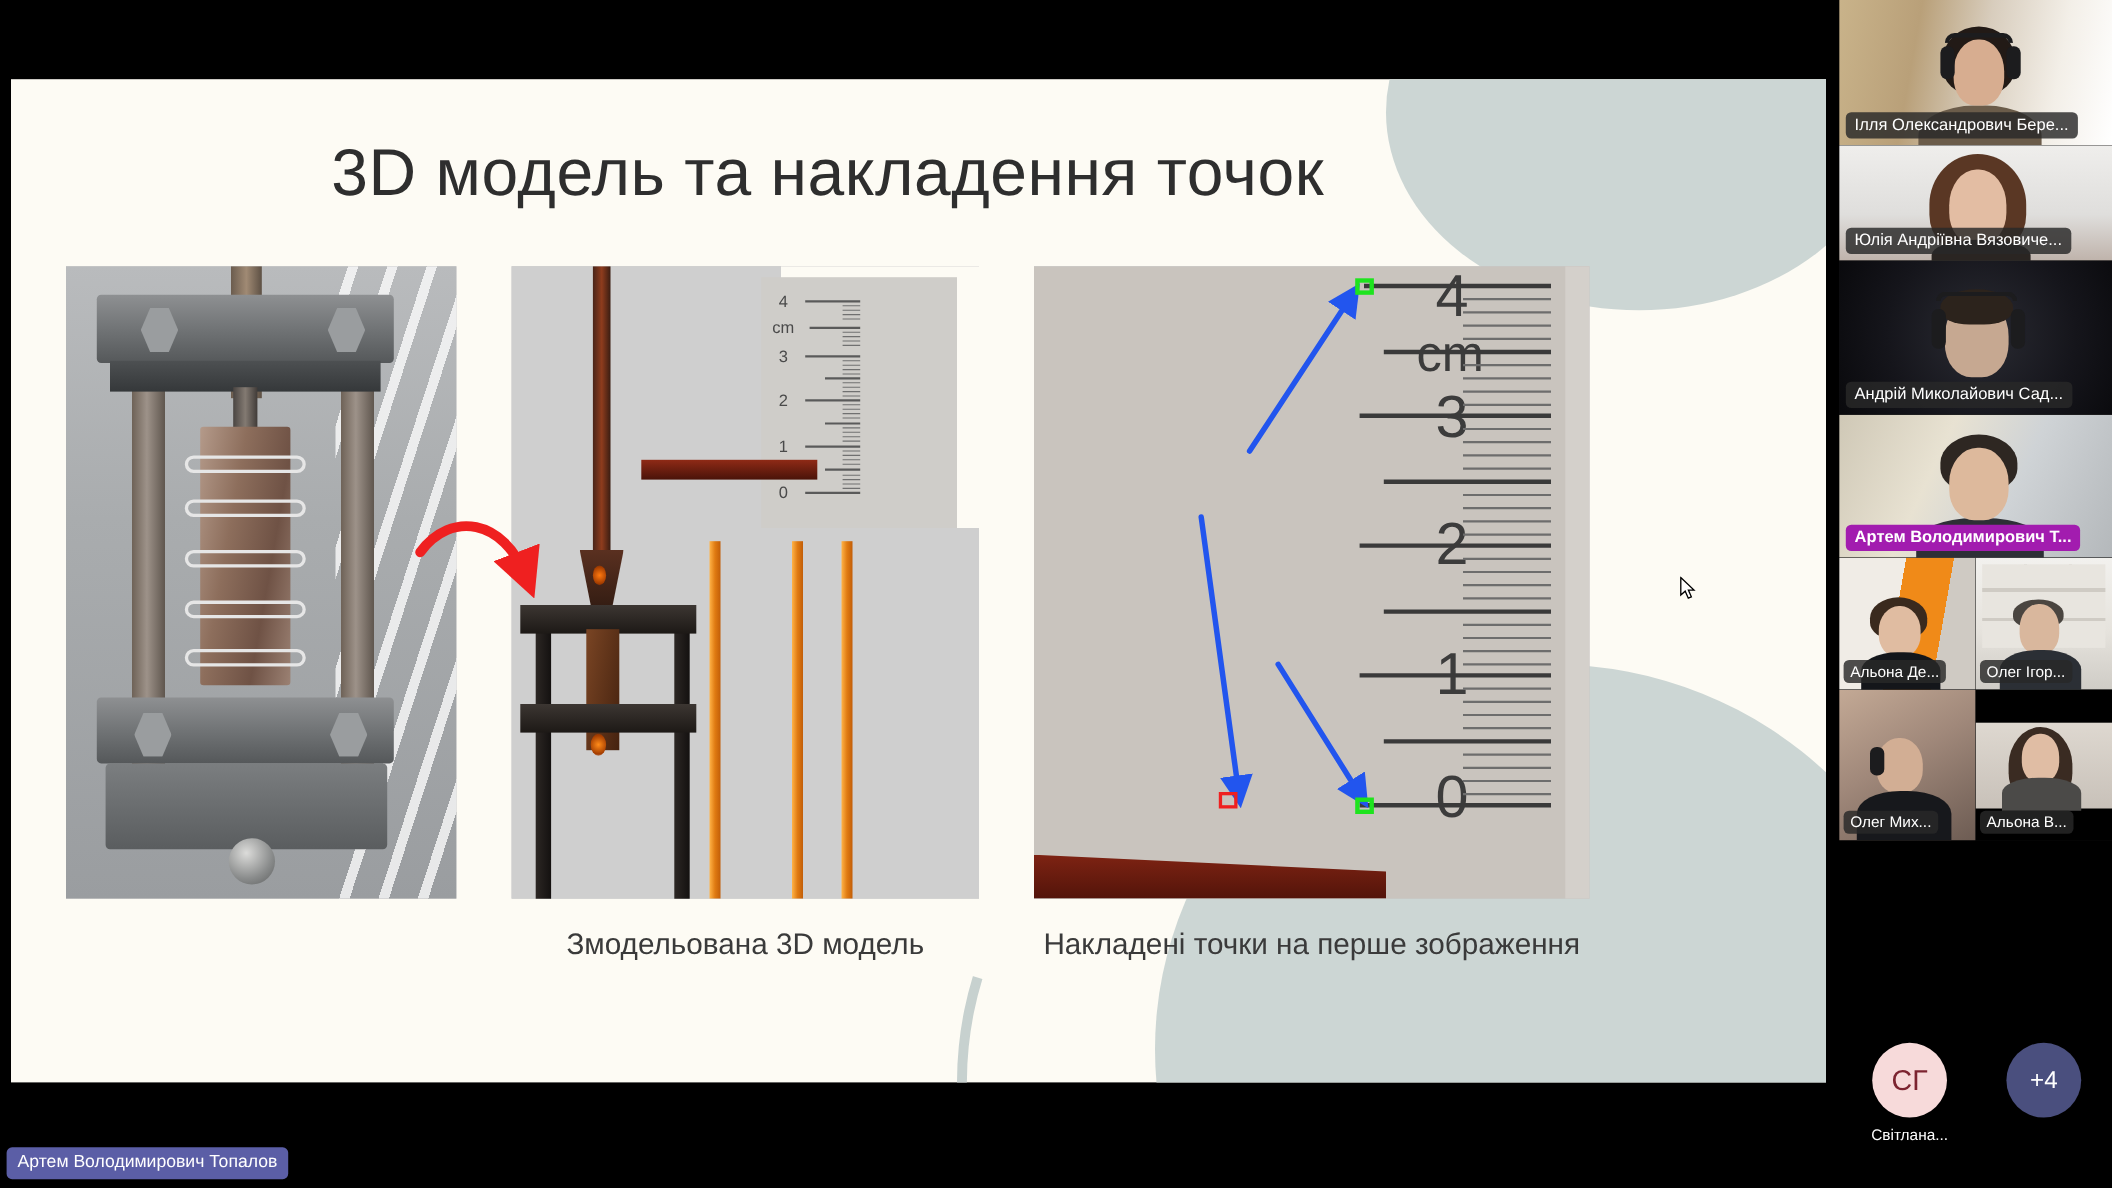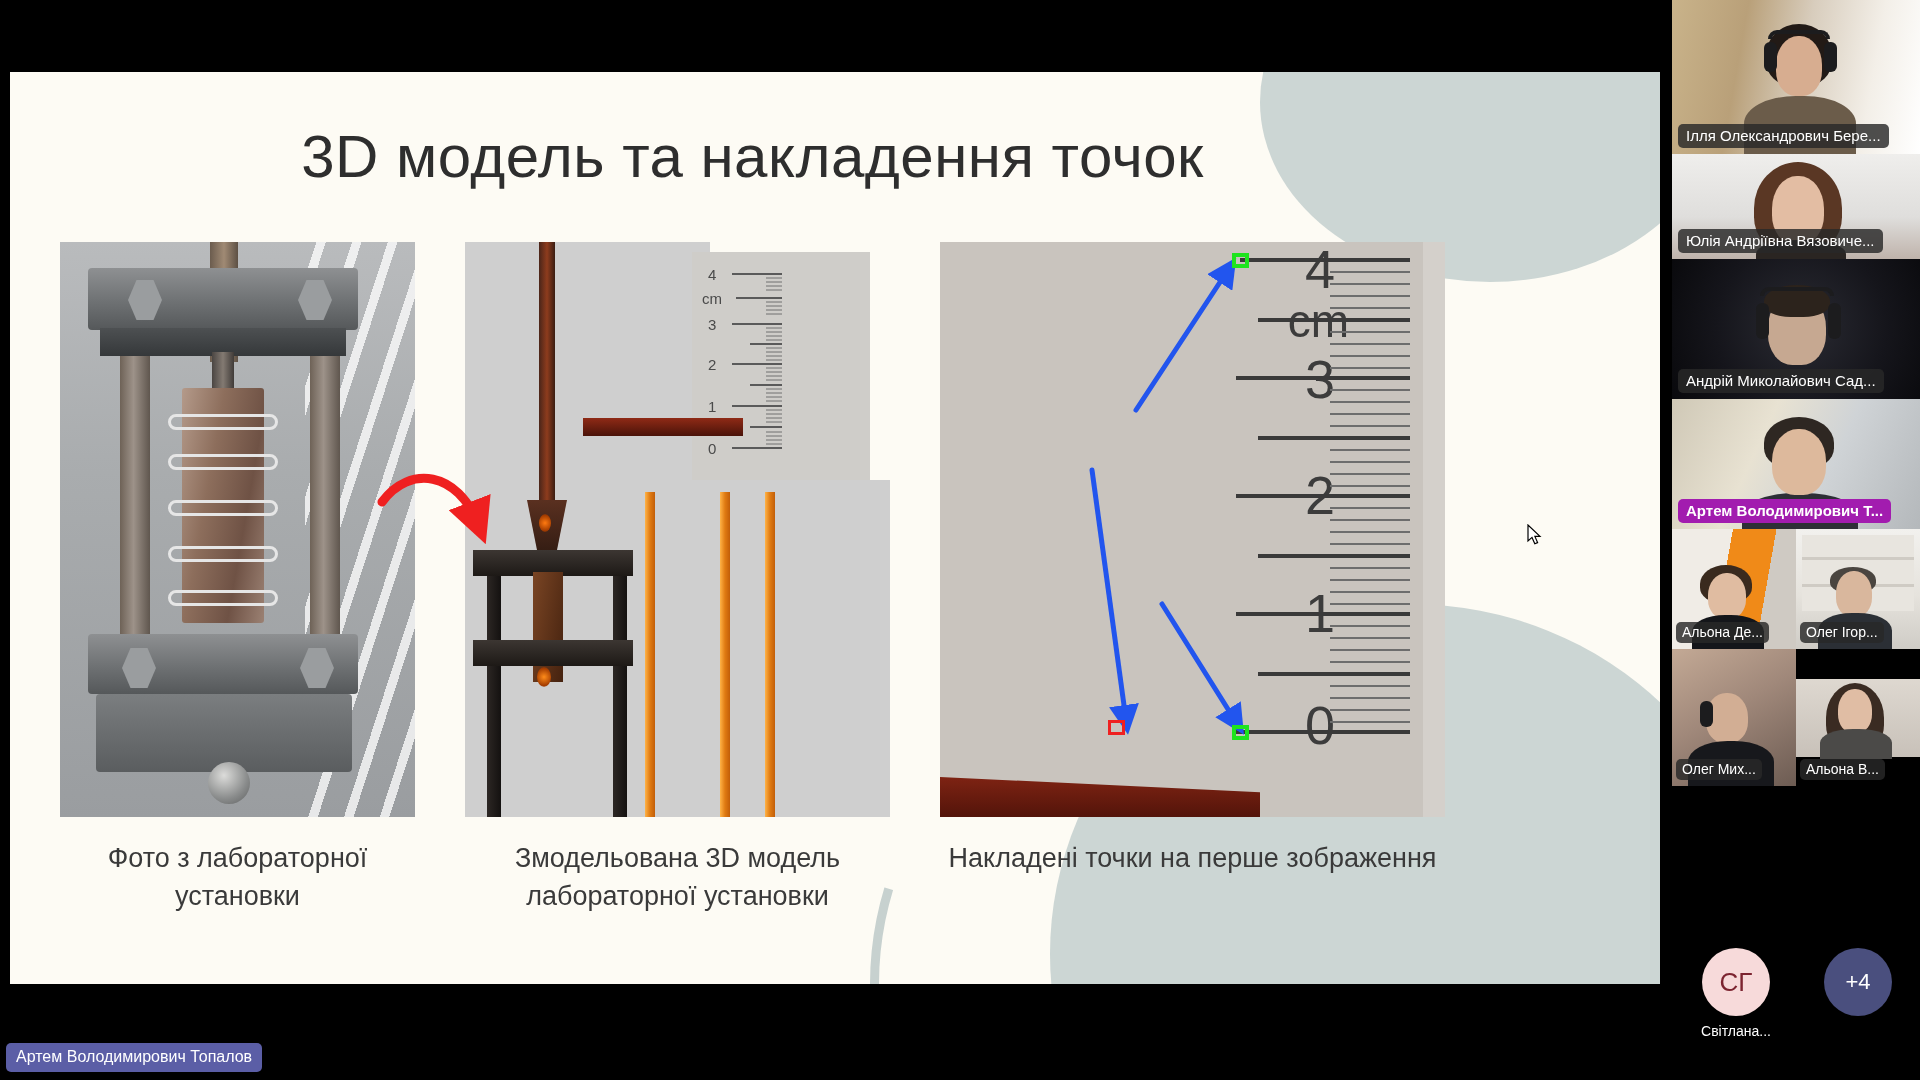--- a/index.html
+++ b/index.html
@@ -196,24 +196,20 @@
             <div class="p1-coil" style="top:172px"></div>
             <div class="p1-coil" style="top:212px"></div>
             <div class="p1-coil" style="top:258px"></div>
             <div class="p1-coil" style="top:304px"></div>
             <div class="p1-coil" style="top:348px"></div>
             <div class="p1-plate p1-bot"></div>
             <div class="p1-plate p1-bot2"></div>
             <div class="p1-bolt" style="left:62px;top:406px"></div>
             <div class="p1-bolt" style="left:240px;top:406px"></div>
             <div class="p1-nut"></div>
-          </div>
-          <div class="fig-cap">
-            <div>Фото з лабораторної</div>
-            <div>установки</div>
           </div>
         </div>
 
         <div class="fig" id="fig2">
           <div class="fig-img">
             <div class="p2-bg"></div>
             <div class="p2-panel"></div>
             <div class="p2-ruler-box">
               <span class="ruler-scale" style="left:16px;top:14px">4</span>
               <span class="ruler-scale" style="left:10px;top:38px">cm</span>
@@ -278,21 +274,20 @@
             <div class="p2-glow"></div>
             <div class="p2-col p2-colL"></div>
             <div class="p2-col p2-colR"></div>
             <div class="p2-bar p2-barA"></div>
             <div class="p2-spec2"></div>
             <div class="p2-glow2"></div>
             <div class="p2-bar p2-barB"></div>
           </div>
           <div class="fig-cap">
             <div>Змодельована 3D модель</div>
-            <div>лабораторної установки</div>
           </div>
         </div>
 
         <div class="fig" id="fig3">
           <div class="fig-img">
             <div class="p3-bg"></div>
             <div class="p3-right"></div>
             <div class="p3-red"></div>
 
             <span class="p3-num" style="top:-4px">4</span>
@@ -378,21 +373,21 @@
         </defs>
         <path d="M372,430 C400,392 448,400 468,452" stroke="#ef2020" stroke-width="9" fill="none" stroke-linecap="round" marker-end="url(#redhead)"></path>
       </svg>
     </div>
 
     <div id="speaker-badge">Артем Володимирович Топалов</div>
   </div>
 
   <div id="filmstrip">
 
-    <div class="tile" style="height:154px">
+    <div class="tile" style="height:132px">
       <div class="cam" style="background:linear-gradient(100deg,#c9b38a 0%,#b9a079 28%,#d8cdbd 52%,#f3efe8 78%,#ffffff 100%)">
         <div class="torso" style="left:72px;top:96px;width:112px;height:60px;background:#6b5c4a"></div>
         <div class="hair" style="left:94px;top:24px;width:66px;height:62px;background:#221a16"></div>
         <div class="face" style="left:104px;top:36px;width:46px;height:60px;background:#d7ad90"></div>
         <div class="hband" style="left:96px;top:30px;width:62px"></div>
         <div class="hphone-l" style="left:92px;top:42px;height:30px"></div>
         <div class="hphone-r" style="left:152px;top:42px;height:30px"></div>
       </div>
       <div class="tile-name">Ілля Олександрович Бере...</div>
     </div>

